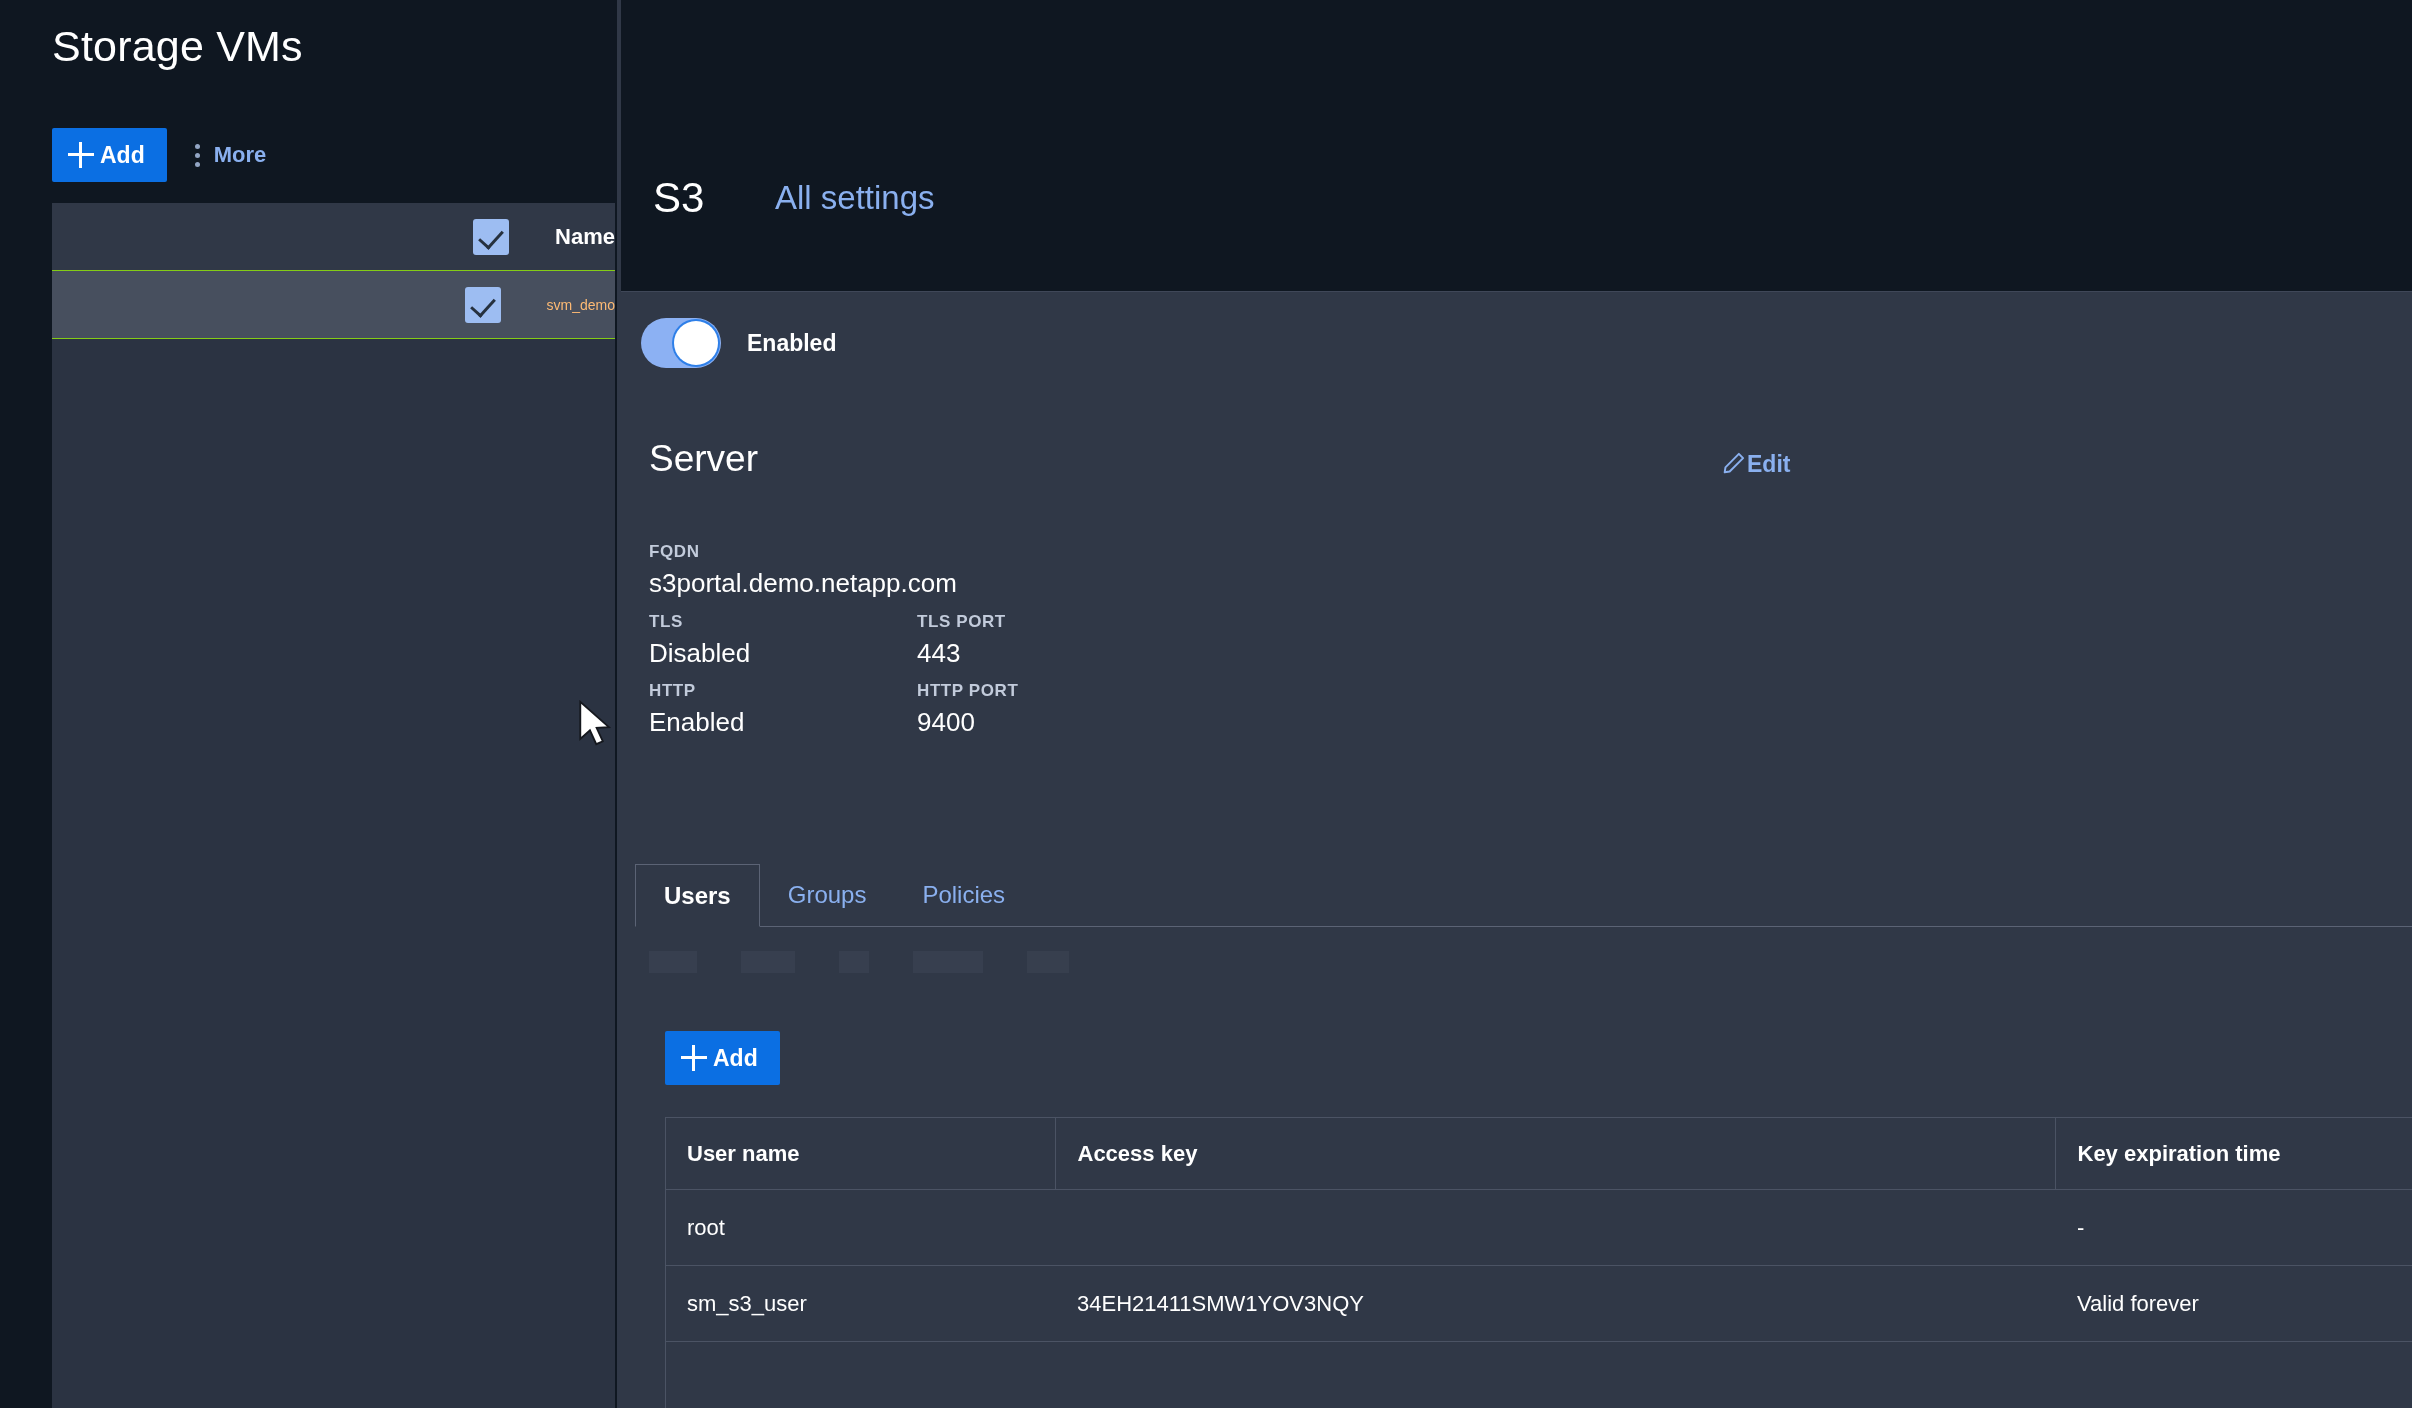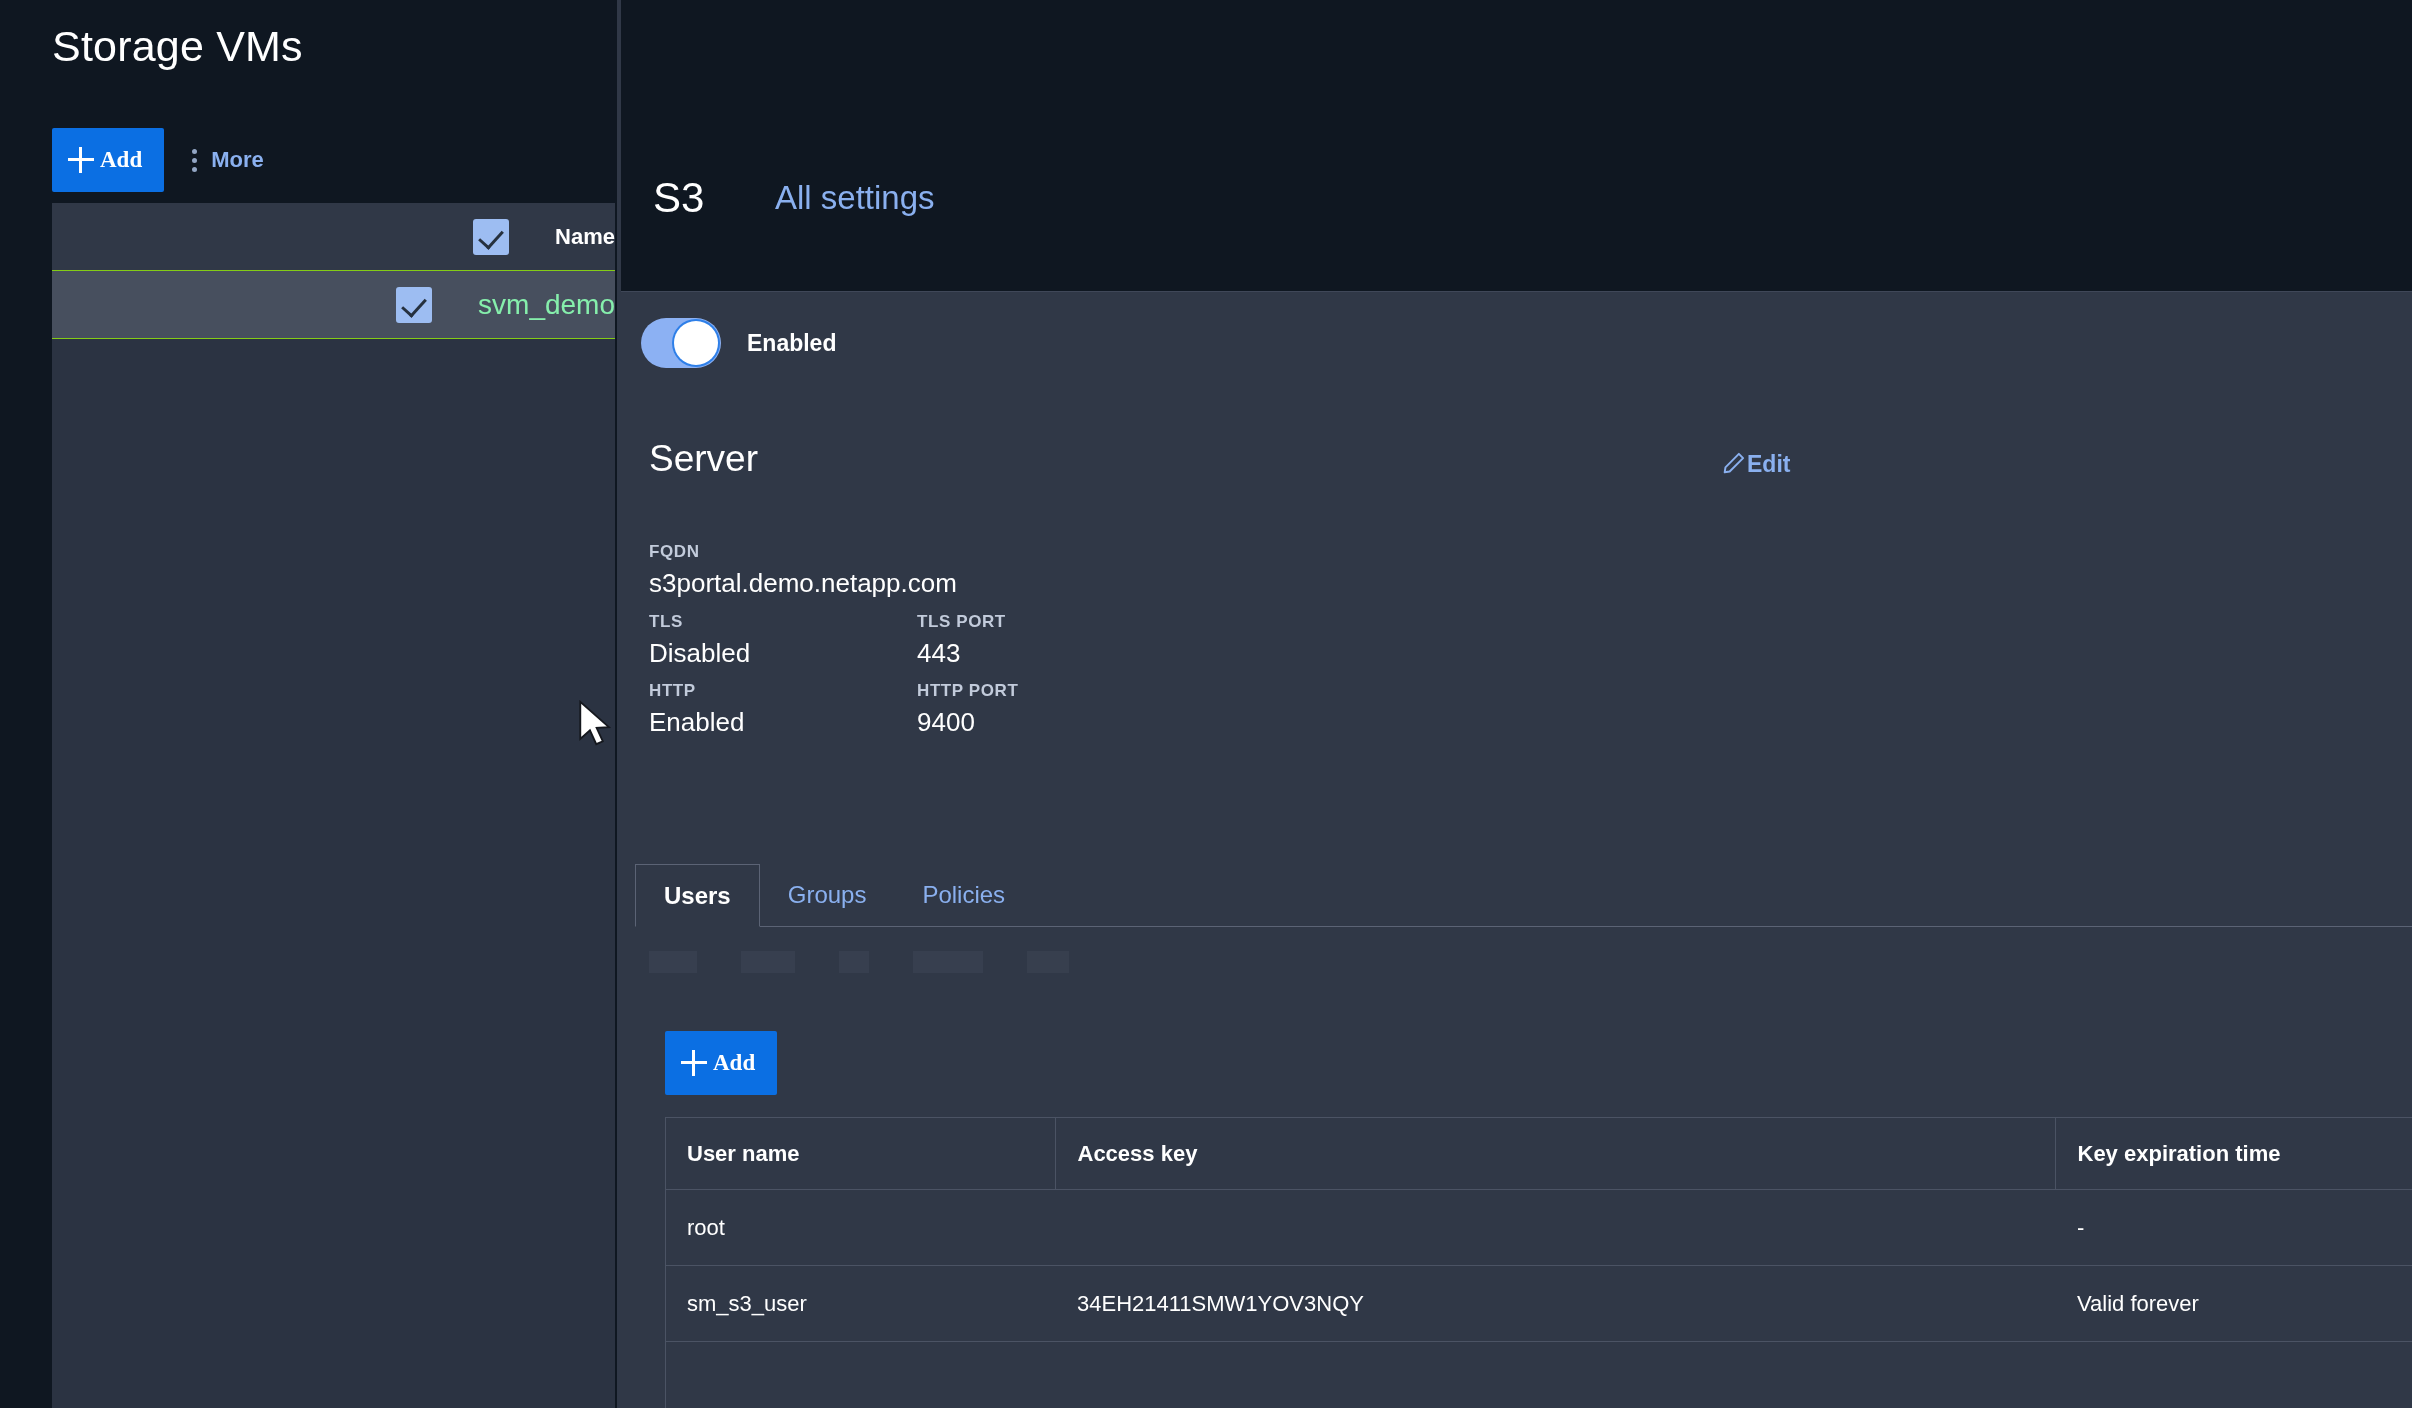--- a/index.html
+++ b/index.html
@@ -21,23 +21,23 @@
     font-size: 43px; font-weight: 400; color: #ffffff;
     letter-spacing: .2px;
   }
   #left-toolbar {
     position: absolute; left: 52px; top: 128px;
     display: flex; align-items: center; gap: 28px;
   }
   .btn-add {
     display: inline-flex; align-items: center; gap: 6px;
     background: #0b6fe3; color: #fff; border: none;
-    height: 64px; padding: 0 22px 0 16px;
+    height: 54px; padding: 0 22px 0 16px;
     font-size: 23px; font-weight: 700;
-    font-family: Liberation Serif, serif;
+    font-family: Liberation Sans, sans-serif;
     cursor: pointer; border-radius: 2px;
   }
   .btn-add .plus {
     position: relative; display: inline-block;
     width: 26px; height: 26px; flex: 0 0 26px;
   }
   .btn-add .plus:before, .btn-add .plus:after {
     content: ""; position: absolute; background: #fff;
   }
   .btn-add .plus:before { left: 0; top: 11px; width: 26px; height: 3px; }
@@ -73,21 +73,21 @@
     background: #9dbdf2; border-radius: 3px;
     position: relative;
   }
   .cbx:after {
     content: ""; position: absolute;
     left: 11px; top: 6px; width: 11px; height: 20px;
     border: solid #26313f; border-width: 0 3.5px 3.5px 0;
     transform: rotate(42deg);
   }
   .col-name-hdr { font-size: 22px; font-weight: 700; color: #fff; }
-  .col-name { font-size: 28px; color: #86efac; }
+  .col-name { font-size: 14px; color: #fdba74; }
 
   
   #right-pane {
     position: absolute; left: 617px; top: 0; right: 0; bottom: 0;
     background: #303847;
   }
   #s3-header {
     position: absolute; left: 4px; top: 0; right: 0; height: 292px;
     background: #0f1721;
     border-bottom: 1px solid #3f4758;

